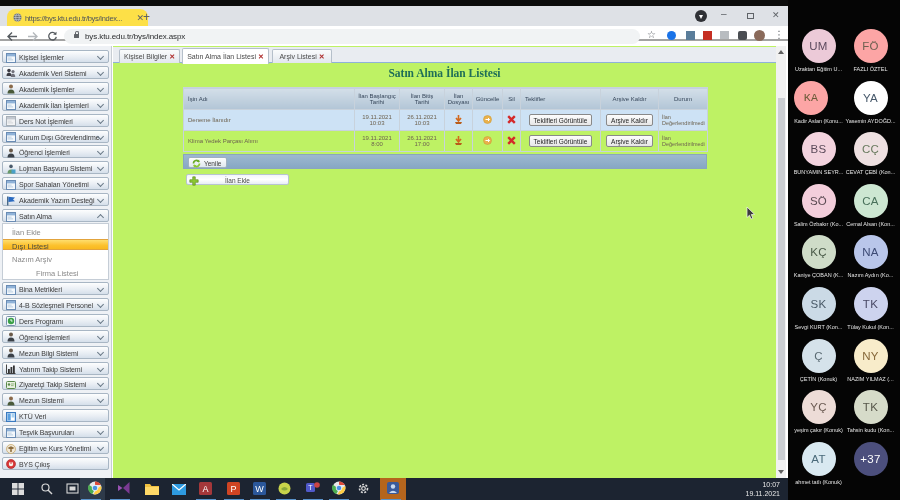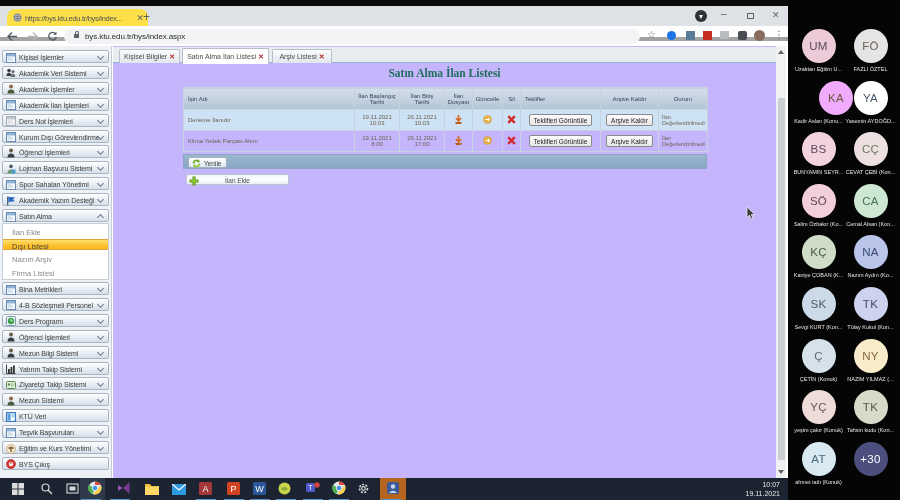--- a/index.html
+++ b/index.html
@@ -10,21 +10,21 @@
 #browser { position:absolute; left:0; top:0; width:788px; height:478px; background:#fff; }
 #tabstrip { position:absolute; left:0; top:6px; width:100%; height:20px; background:#dee1e6; }
 #btab { position:absolute; left:7px; top:3px; width:141px; height:17px; background:#fde047; border-radius:8px 8px 0 0; }
 #btab .ttl { position:absolute; left:18px; top:4.5px; width:98px; overflow:hidden; font-size:7.5px; color:#50555a; white-space:nowrap; letter-spacing:-0.3px;}
 #btab .tx { position:absolute; right:4px; top:4px; font-size:9px; color:#5f6368; }
 #newtab { position:absolute; left:143px; top:4px; font-size:12px; color:#5f6368; }
 .wbtn { position:absolute; top:3px; color:#5f6368; font-size:10px; }
 #wmedia { position:absolute; left:695px; top:4px; width:12px; height:12px; background:#2f3136; border-radius:50%; }
 #wmedia:after { content:""; position:absolute; left:3.5px; top:4.5px; border-left:2.5px solid transparent; border-right:2.5px solid transparent; border-top:4px solid #fff; }
 
-#addrbar { position:absolute; left:0; top:26px; width:100%; height:15px; background:#fff; border-bottom:4px solid #a3a3a3; }
+#addrbar { position:absolute; left:0; top:26px; width:100%; height:15px; background:#fff; border-bottom:2px solid #a3a3a3; }
 .navic { position:absolute; top:3px; font-size:10px; color:#5f6368; }
 #urlpill { position:absolute; left:64px; top:2.5px; width:576px; height:15px; background:#f1f3f4; border-radius:8px; }
 #urlpill .lock { position:absolute; left:10px; top:5px; width:5px; height:4.5px; background:#5f6368; border-radius:0.5px; }
 #urlpill .lock:before { content:""; position:absolute; left:0.8px; top:-2.6px; width:2.2px; height:2.6px; border:1px solid #5f6368; border-bottom:none; border-radius:2px 2px 0 0; }
 #urlpill .url { position:absolute; left:21px; top:3.5px; font-size:8px; color:#2b2d2f; letter-spacing:-0.1px;}
 
 
 #page { position:absolute; left:0; top:46px; width:788px; height:432px; background:#fff; }
 
 
@@ -33,21 +33,21 @@
 .acc .ic { position:absolute; left:3px; top:1.5px; width:10px; height:10px; } .acc .ic svg { display:block; }
 .acc .lb { position:absolute; left:16px; top:3px; font-size:7px; color:#3c3c3c; white-space:nowrap; letter-spacing:-0.1px;}
 .acc .ch { position:absolute; right:5px; top:3px; width:5px; height:5px; border-right:1.4px solid #6a7a88; border-bottom:1.4px solid #6a7a88; transform:rotate(45deg); }
 .acc .chu { position:absolute; right:5px; top:5px; width:5px; height:5px; border-right:1.4px solid #6a7a88; border-bottom:1.4px solid #6a7a88; transform:rotate(225deg); }
 #submenu { position:absolute; left:2px; top:177px; width:107px; height:57px; background:#fff; border:1px solid #c5cdd6; }
 .smi { position:absolute; left:0; width:100%; font-size:7.5px; color:#8a8a8a; padding-left:9px; }
 #smisel { position:absolute; left:0; top:15px; width:100%; height:11px; background:linear-gradient(#fede6e,#fcc12d 60%,#f9b91f); border-top:1px solid #e2a33c; border-bottom:1px solid #e2a33c; }
 #smisel span { position:absolute; left:9px; top:2px; font-size:7.5px; color:#4a4a42; }
 
 
-#content { position:absolute; left:113px; top:0; width:673px; height:432px; background:#c4b5fd; }
+#content { position:absolute; left:113px; top:0; width:673px; height:432px; background:#bef264; }
 #ptabbar { position:absolute; left:0; top:1px; width:663px; height:16px; background:#e9ecf1; border-bottom:1px solid #8fb2d8; }
 .ptab { position:absolute; top:1.5px; height:14px; background:linear-gradient(#fafbfc,#e2e7ee); border:1px solid #b5bfca; border-bottom:none; border-radius:2px 2px 0 0; font-size:7px; color:#4a4a4a; text-align:center; }
 .ptab.active { background:#fff; height:16px; top:1px; z-index:2; }
 .ptab .x { color:#b03030; font-weight:bold; }
 #ptitle { position:absolute; left:0px; top:21px; width:663px; text-align:center; font-family:"Liberation Serif",serif; font-size:11.5px; font-weight:bold; color:#1f6e58; }
 
 
 #grid { position:absolute; left:70px; top:41px; width:524px; }
 #grid table { border-collapse:collapse; width:524px; table-layout:fixed; }
 #grid td, #grid th { border:1px solid #c8d2dc; overflow:hidden; }
@@ -380,21 +380,21 @@
             </svg>
           </span>
           <span class="lb">BYS Çıkış</span>
         </div>
         <div id="submenu">
           <span class="smi" style="top:4px;">İlan Ekle</span>
           <div id="smisel">
             <span>Dışı Listesi</span>
           </div>
           <span class="smi" style="top:31px;">Nazım Arşiv</span>
-          <span class="smi" style="top:45px;">Firma Listesi</span>
+          <span class="smi" style="top:45px;margin-left:24px;">Firma Listesi</span>
         </div>
       </div>
     <div id="content">
       <div id="ptabbar">
         <div class="ptab" style="left:6px;width:61px;line-height:13px;">Kişisel Bilgiler <span class="x">✕</span></div>
         <div class="ptab active" style="left:69px;width:87px;line-height:15px;">Satın Alma İlan Listesi <span class="x">✕</span></div>
         <div class="ptab" style="left:159px;width:60px;line-height:13px;">Arşiv Listesi <span class="x">✕</span></div>
       </div>
       <div id="ptitle">Satın Alma İlan Listesi</div>
       <div id="grid">
@@ -571,23 +571,23 @@
     <div style="position:absolute;left:250px;top:20.8px;width:20px;height:1px;background:#5a94cc;"></div>
     <div style="position:absolute;left:276px;top:20.8px;width:20px;height:1px;background:#5a94cc;"></div>
     <div style="position:absolute;left:303px;top:20.8px;width:20px;height:1px;background:#5a94cc;"></div>
     <div style="position:absolute;left:329px;top:20.8px;width:20px;height:1px;background:#5a94cc;"></div>
     <div style="position:absolute;left:381px;top:20.8px;width:20px;height:1px;background:#5a94cc;"></div>
     <div id="tclock">10:07<br>19.11.2021</div>
   </div>
 <div id="panel">
     <div class="av" style="left:13.5px;top:29px;background:#eccad8;color:#5c4a5e;">UM</div>
     <div class="avl" style="left:4.5px;top:66px;">Uzaktan Eğitim U...</div>
-    <div class="av" style="left:65.5px;top:29px;background:#e5e5e5;color:#6e6050;">FÖ</div>
+    <div class="av" style="left:65.5px;top:29px;background:#fca5a5;color:#6e6050;">FÖ</div>
     <div class="avl" style="left:56.5px;top:66px;">FAZLI ÖZTEL</div>
-    <div class="av" style="left:31px;top:80.6px;background:#f0abfc;color:#6a5a38;">KA</div>
+    <div class="av" style="left:6px;top:80.6px;background:#fca5a5;color:#6a5a38;font-family:Liberation Mono, monospace;">KA</div>
     <div class="avl" style="left:4.5px;top:117.6px;">Kadir Aslan (Konu...</div>
     <div class="av" style="left:65.5px;top:80.6px;background:#ffffff;color:#46586a;">YA</div>
     <div class="avl" style="left:56.5px;top:117.6px;">Yasemin AYDOĞD...</div>
     <div class="av" style="left:13.5px;top:132.2px;background:#f3d3de;color:#5a4a5a;">BS</div>
     <div class="avl" style="left:4.5px;top:169.2px;">BUNYAMIN SEYR...</div>
     <div class="av" style="left:65.5px;top:132.2px;background:#eee0e1;color:#687a5e;">CÇ</div>
     <div class="avl" style="left:56.5px;top:169.2px;">CEVAT ÇEBİ (Kon...</div>
     <div class="av" style="left:13.5px;top:183.8px;background:#f3cedb;color:#5a4a52;">SÖ</div>
     <div class="avl" style="left:4.5px;top:220.8px;">Salim Özbakır (Ko...</div>
     <div class="av" style="left:65.5px;top:183.8px;background:#cde7d2;color:#48705a;">CA</div>
@@ -603,14 +603,14 @@
     <div class="av" style="left:13.5px;top:338.6px;background:#d5e2ea;color:#5a6a72;">Ç</div>
     <div class="avl" style="left:4.5px;top:375.6px;">ÇETİN (Konuk)</div>
     <div class="av" style="left:65.5px;top:338.6px;background:#f8ecca;color:#86683a;">NY</div>
     <div class="avl" style="left:56.5px;top:375.6px;">NAZIM  YILMAZ (...</div>
     <div class="av" style="left:13.5px;top:390.2px;background:#eddcd7;color:#6a5a52;">YÇ</div>
     <div class="avl" style="left:4.5px;top:427.2px;">yeşim çakır (Konuk)</div>
     <div class="av" style="left:65.5px;top:390.2px;background:#d6dbc9;color:#56564a;">TK</div>
     <div class="avl" style="left:56.5px;top:427.2px;">Tahsin kudu (Kon...</div>
     <div class="av" style="left:13.5px;top:441.8px;background:#d9e9f1;color:#4a6a7a;">AT</div>
     <div class="avl" style="left:4.5px;top:478.8px;">ahmet tatlı (Konuk)</div>
-    <div class="av" style="left:65.5px;top:441.8px;background:#4c4f7d;color:#ffffff;">+30</div>
+    <div class="av" style="left:65.5px;top:441.8px;background:#4c4f7d;color:#ffffff;">+37</div>
   </div>
 
 </body></html>

